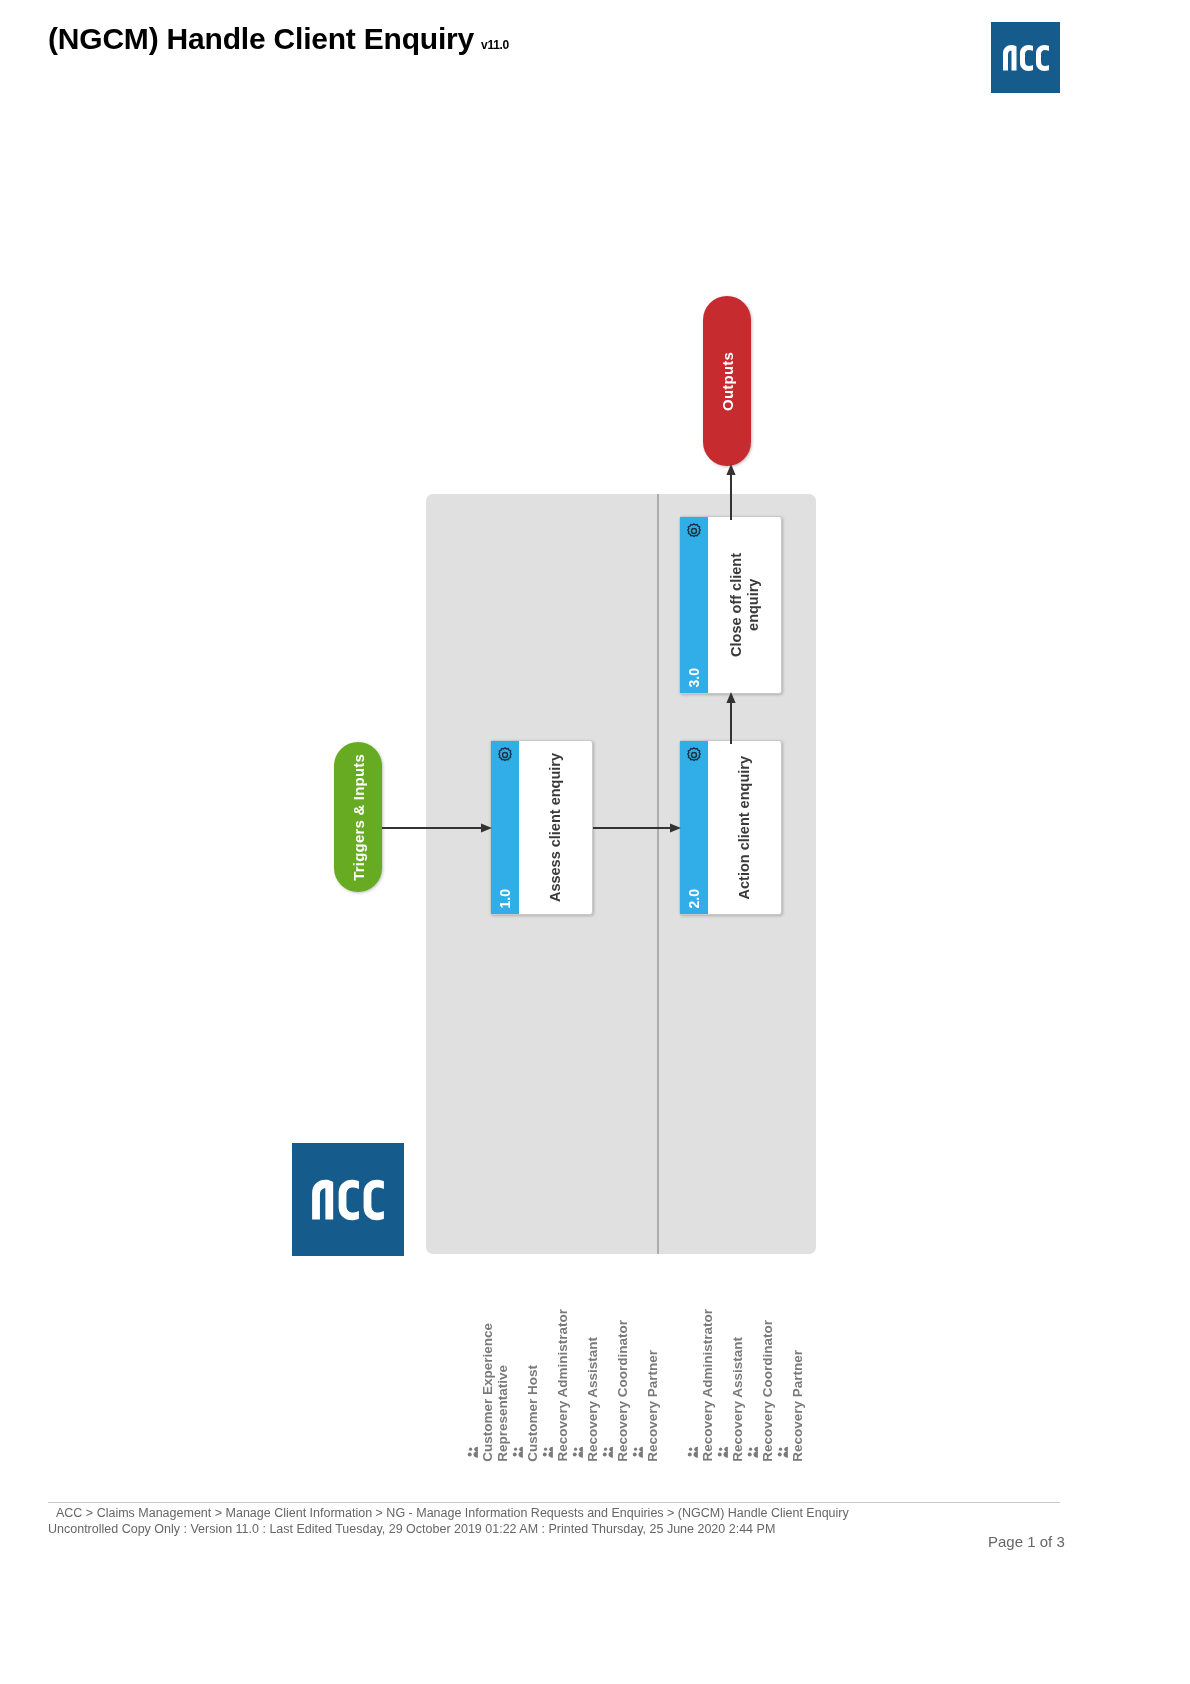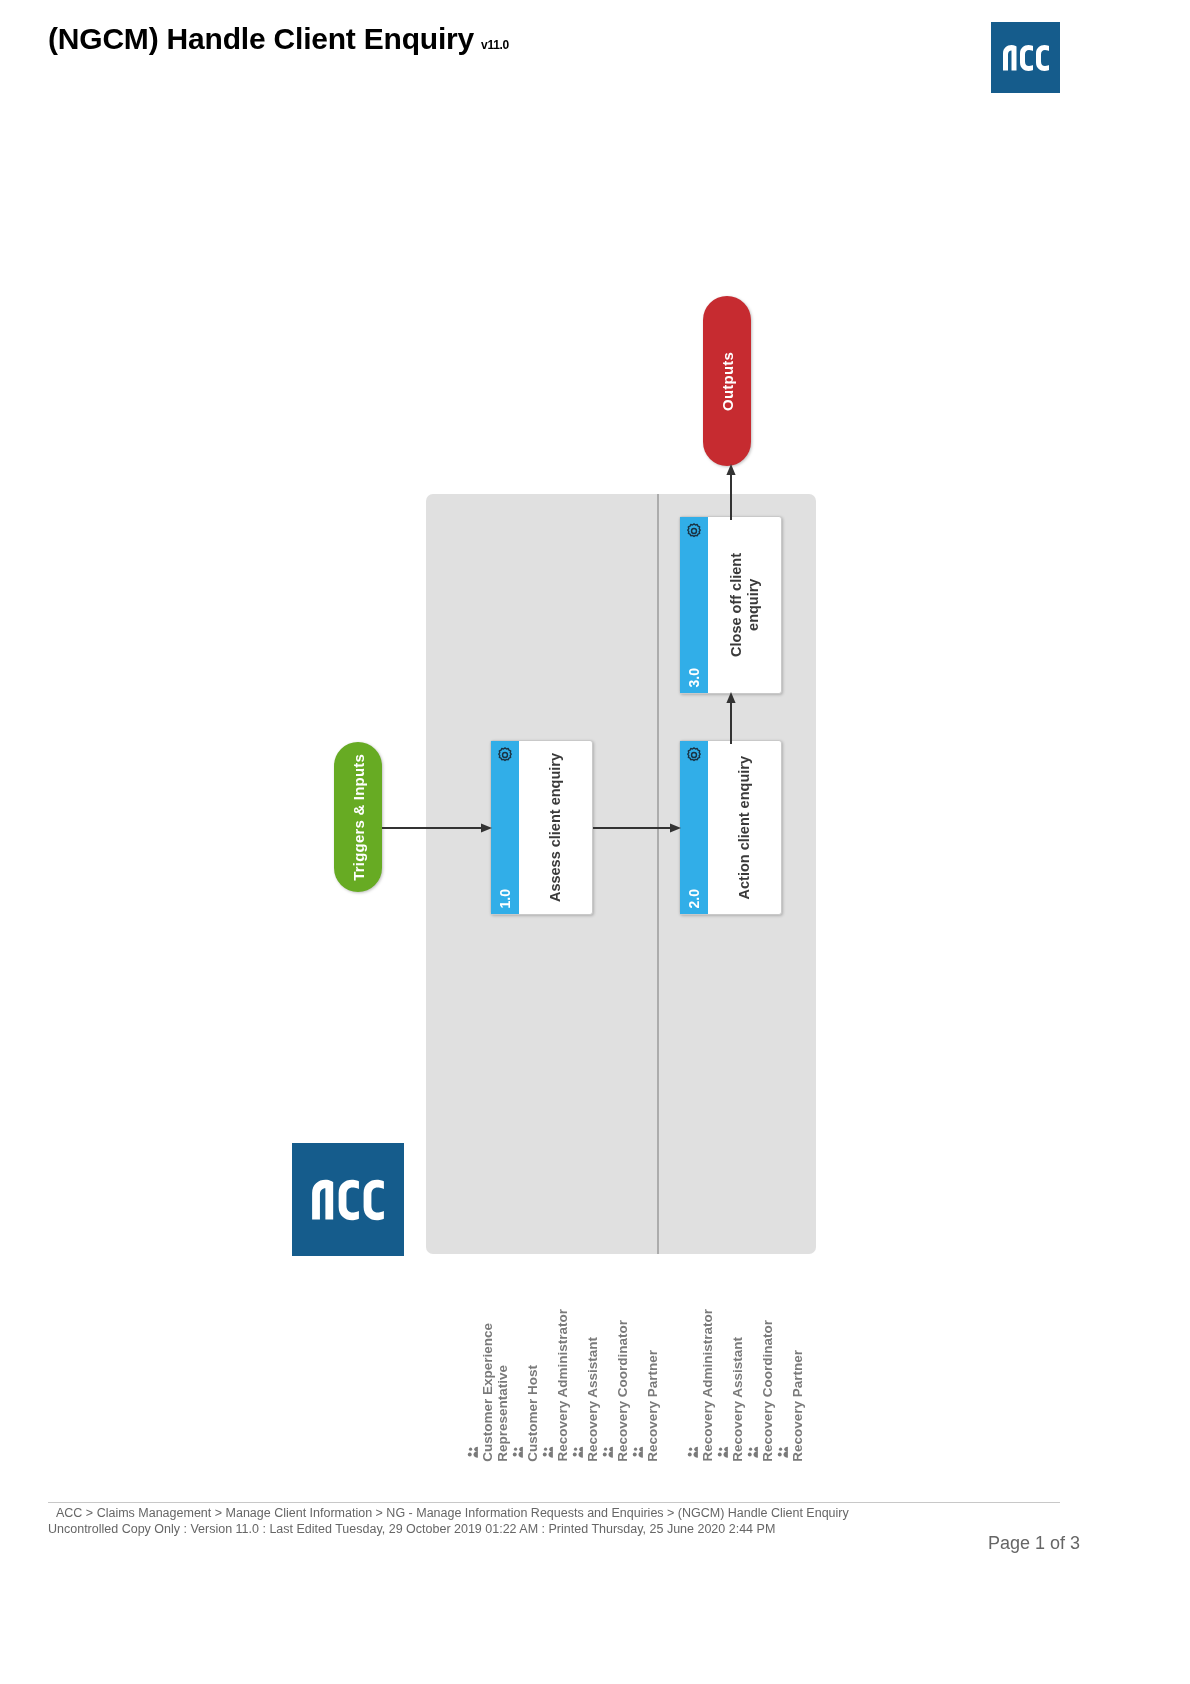--- a/index.html
+++ b/index.html
@@ -216,21 +216,21 @@
   #footer-meta {
     position: absolute;
     left: 48px; top: -20px;
     font-size: 12.5px;
     color: #666666;
     white-space: nowrap;
   }
   #footer-page {
     position: absolute;
     left: 988px; top: -9px;
-    font-size: 18px;
+    font-size: 15px;
     color: #666666;
     white-space: nowrap;
   }
 </style>
 </head>
 <body>
 
 <div id="page">
 
   <div id="header-title">

